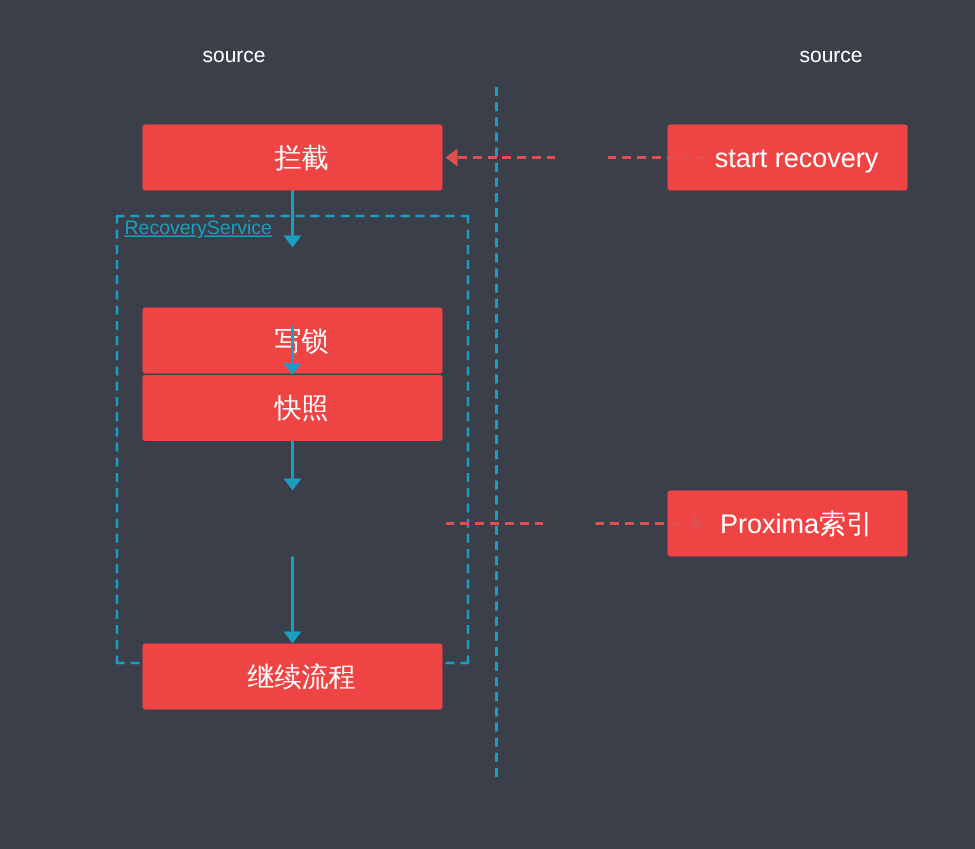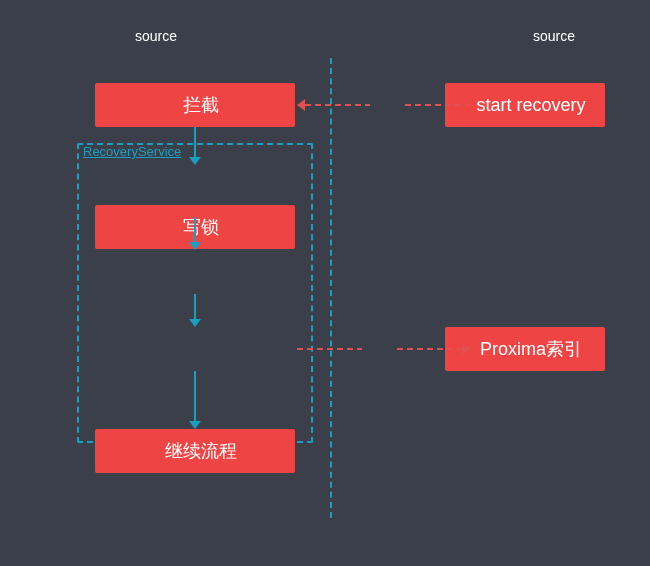--- a/index.html
+++ b/index.html
@@ -169,20 +169,21 @@
     <span class="recovery-service-label">RecoveryService</span>
   </div>
 
   <div class="box source-box" style="top: 145px; margin-top: 32px;">写锁</div>
 
   <div class="arrow-down" style="top: 189px; left: 159px;">
     <div class="arrow-line-v" style="height: 25px;"></div>
     <div class="arrow-head-down"></div>
   </div>
 
+  <div class="box source-box" style="top: 222px;">快照</div>
 
   <div class="arrow-down" style="top: 266px; left: 159px;">
     <div class="arrow-line-v" style="height: 25px;"></div>
     <div class="arrow-head-down"></div>
   </div>
 
 
   <div class="arrow-down" style="top: 343px; left: 159px;">
     <div class="arrow-line-v" style="height: 50px;"></div>
     <div class="arrow-head-down"></div>

